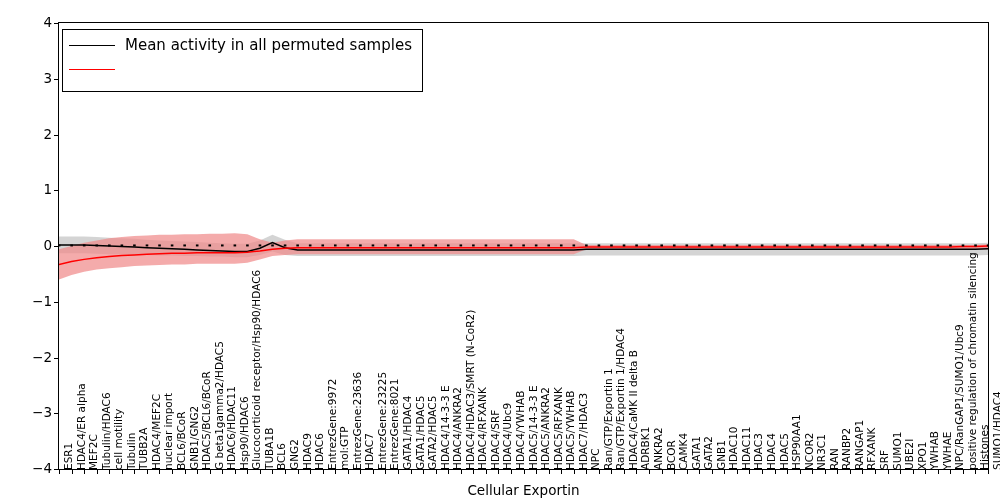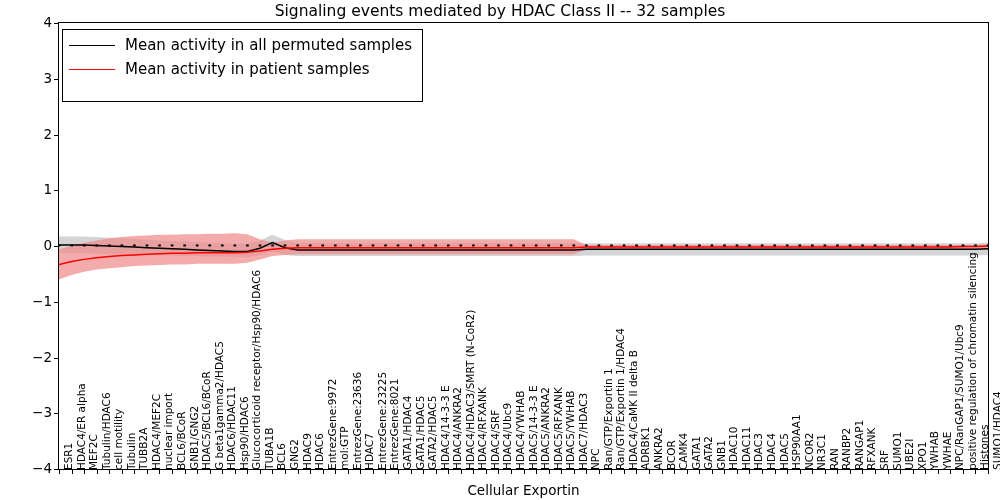--- a/index.html
+++ b/index.html
@@ -25,33 +25,32 @@
   }
   .xtick-lbl{
     position:absolute;
     font-size:10.5px;color:#000;white-space:nowrap;
     transform-origin:0 0;transform:rotate(-90deg);
     line-height:10px;
   }
   #legend{
     position:absolute;left:62px;top:29px;
     border:1px solid #000;background:#fff;
-    padding:3px 10px 20px 6px;
+    padding:3px 10px 10px 6px;
   }
   .legrow{display:flex;align-items:center;height:24px;}
   .legline{width:46px;height:0;border-top:1.6px solid #000;margin-right:10px;}
   .legline.red{border-top-color:#ff0000;}
   .legtxt{font-size:15px;color:#000;}
 </style>
 </head>
 <body>
 
 <div id="fig">
 
-  <div id="title">Signaling events mediated by HDAC Class II -- 32 samples</div>
 
   <div class="yticks-holder" id="yticks">
       <div class="ytick-lbl" style="top: 23px; left: 8px; width: 44px;">4</div>
       <div style="position: absolute; left: 54px; top: 23px; width: 4px; height: 1px; background: rgb(0, 0, 0);"></div>
       <div class="ytick-lbl" style="top: 78.75px; left: 8px; width: 44px;">3</div>
       <div style="position: absolute; left: 54px; top: 78.75px; width: 4px; height: 1px; background: rgb(0, 0, 0);"></div>
       <div class="ytick-lbl" style="top: 134.5px; left: 8px; width: 44px;">2</div>
       <div style="position: absolute; left: 54px; top: 134.5px; width: 4px; height: 1px; background: rgb(0, 0, 0);"></div>
       <div class="ytick-lbl" style="top: 190.25px; left: 8px; width: 44px;">1</div>
       <div style="position: absolute; left: 54px; top: 190.25px; width: 4px; height: 1px; background: rgb(0, 0, 0);"></div>
@@ -316,17 +315,16 @@
 
   <div id="xlabel">Cellular Exportin</div>
 
   <div id="legend">
     <div class="legrow">
       <span class="legline"></span>
       <span class="legtxt">Mean activity in all permuted samples</span>
     </div>
     <div class="legrow">
       <span class="legline red"></span>
-      <span class="legtxt">Mean activity in patient samples</span>
     </div>
   </div>
 
 </div>
 
 </body></html>

